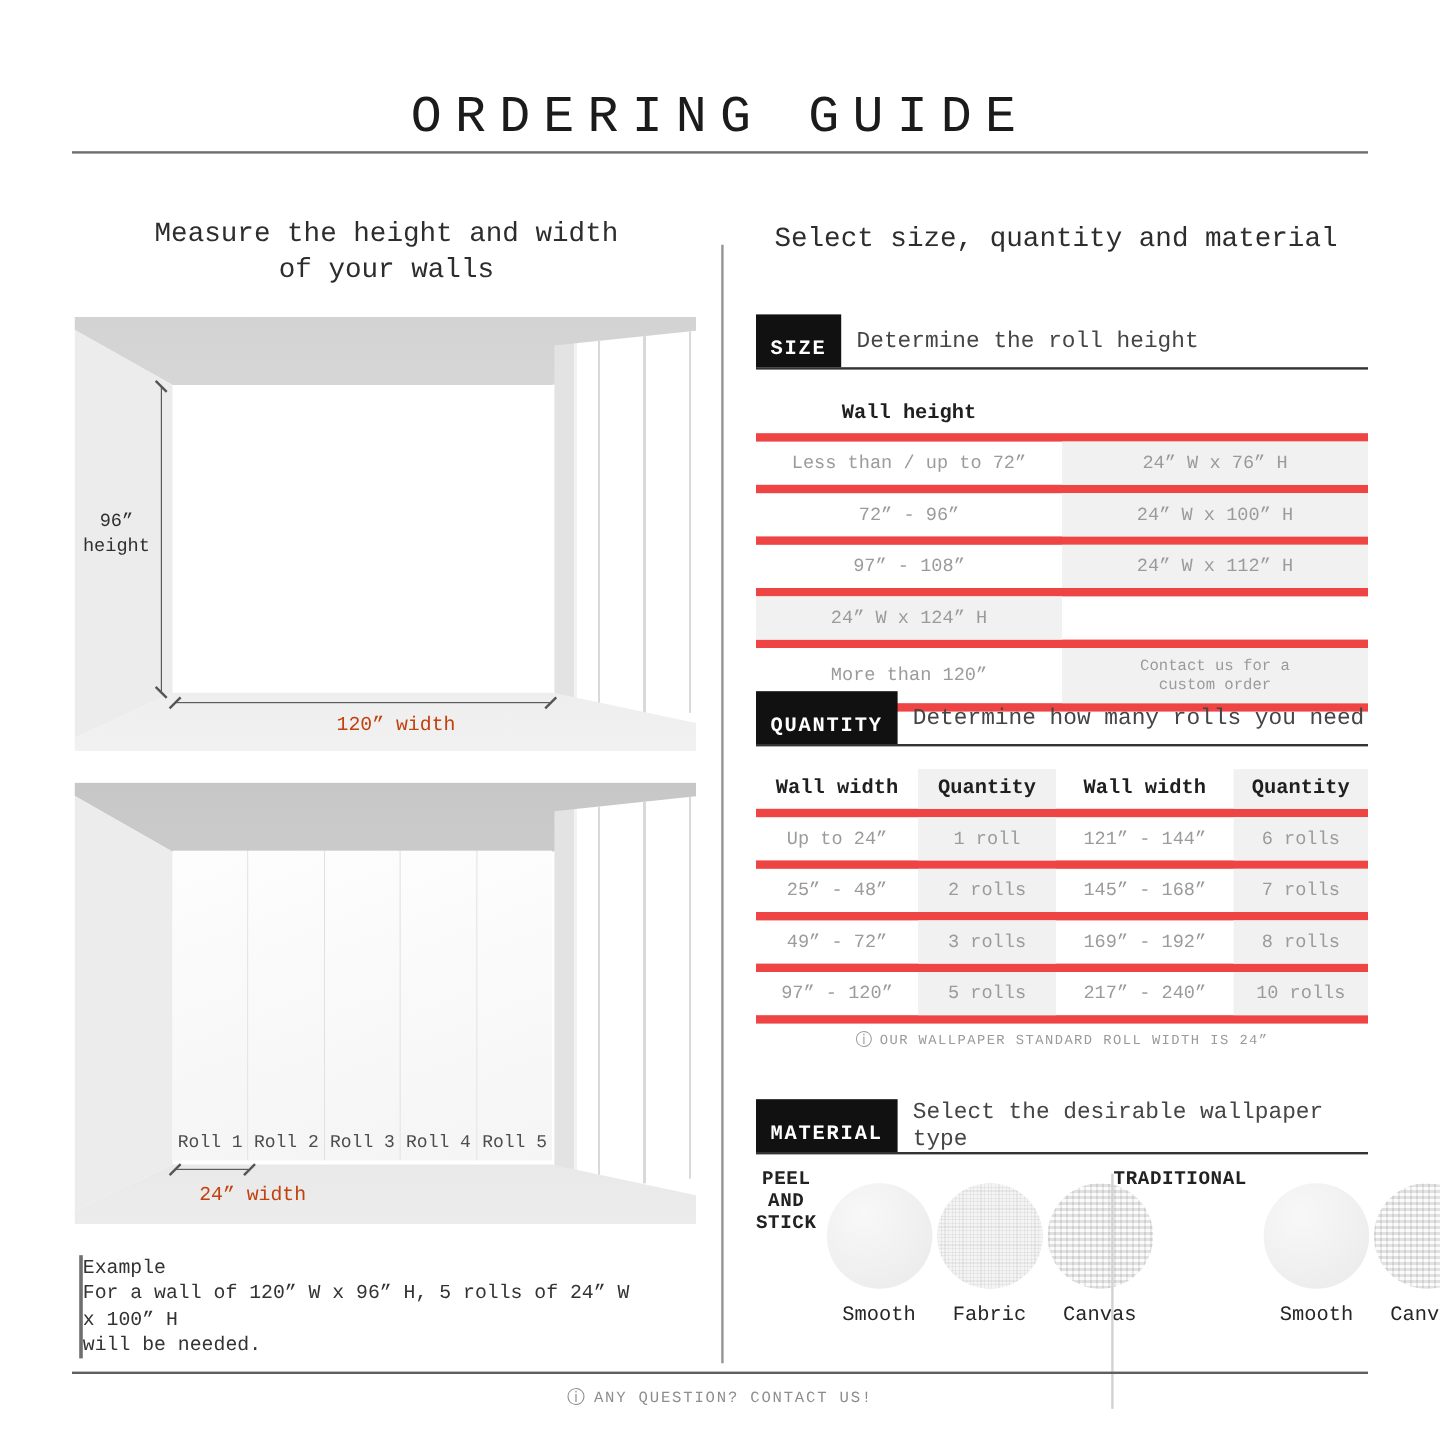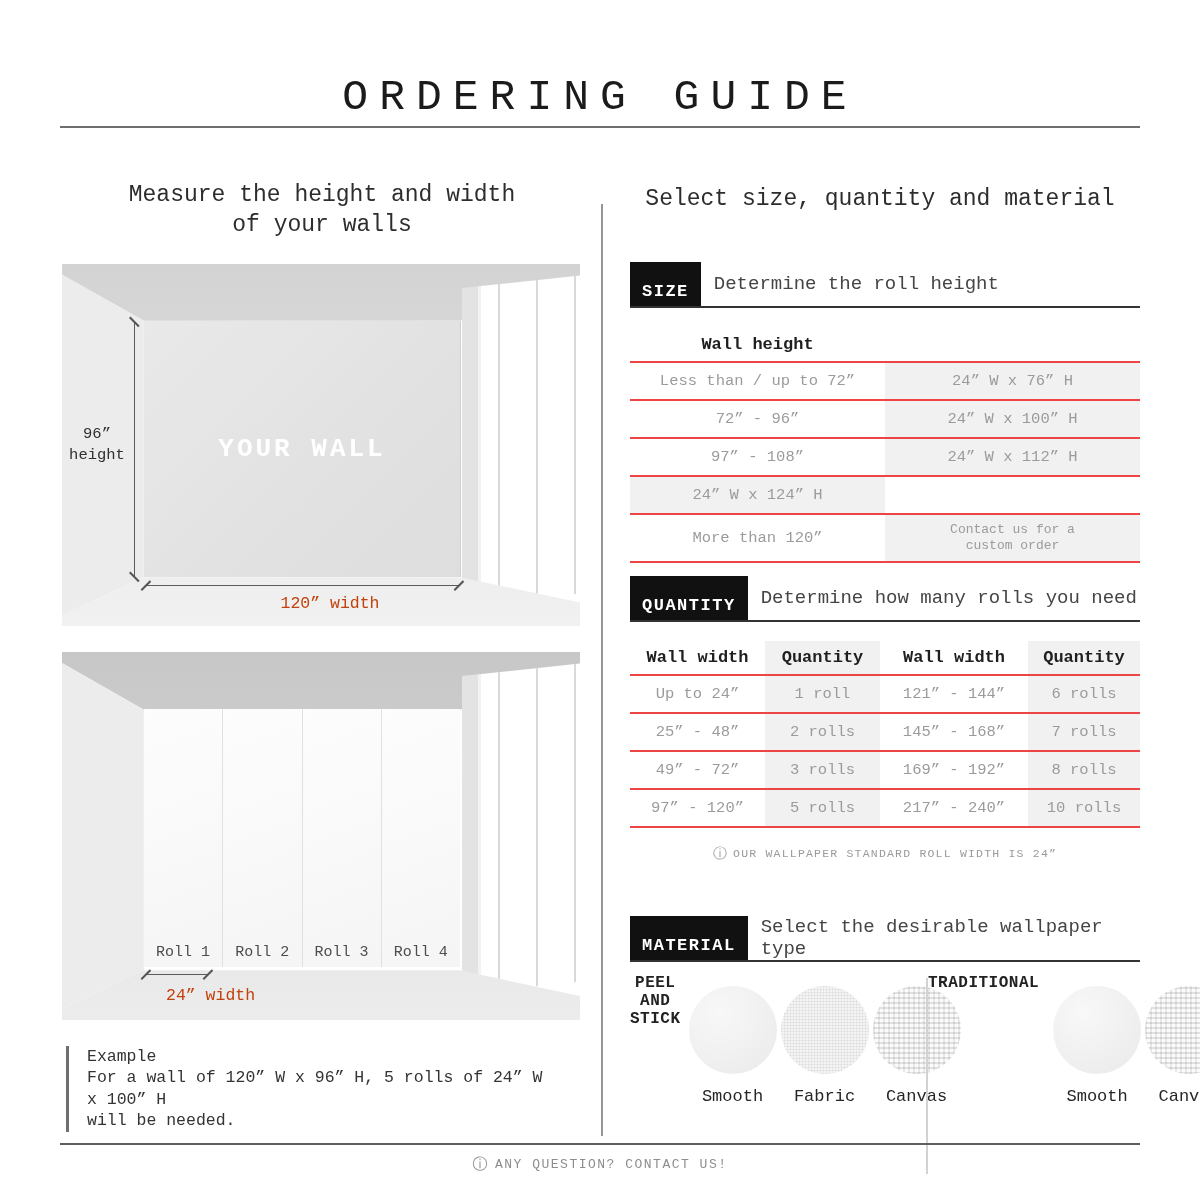--- a/index.html
+++ b/index.html
@@ -59,45 +59,45 @@
   .room1 .measure-h{left:84px;top:321px;width:312px;}
   .room2 .measure-h{left:84px;top:322px;width:61px;}
   .height-label{position:absolute;left:2px;top:160px;width:66px;text-align:center;
      font-size:15.5px;line-height:1.35;color:#303030;}
   .width-label{position:absolute;font-size:16.5px;color:#c2410c;margin-left:28px;}
   .room1 .width-label{left:84px;top:330px;width:312px;text-align:center;}
   .room2 .width-label{left:76px;top:334px;width:140px;text-align:left;}
 
   
   .example{position:absolute;left:66px;top:1046px;width:470px;border-left:3px solid #6f6f6f;
-     padding-left:18px;font-size:16.5px;line-height:1.3;color:#333;}
+     padding-left:0;font-size:16.5px;line-height:1.3;color:#333;}
 
   
   .section{position:absolute;left:630px;width:510px;}
   .sec-size{top:262px;} .sec-qty{top:576px;} .sec-mat{top:916px;}
   .sec-header{display:flex;align-items:center;border-bottom:2px solid #333;padding-bottom:0;}
   .badge{background:#111;color:#fff;font-size:17px;font-weight:700;letter-spacing:1.5px;
      padding:20px 12px 5px;}
   .subtitle{font-size:19px;color:#454545;margin-left:13px;}
 
   .tbl{margin-top:19px;}
-  .trow{display:flex;align-items:center;border-bottom:2px solid #ef4444;}
+  .trow{display:flex;align-items:center;border-bottom:7px solid #ef4444;}
   .c{display:flex;align-items:center;justify-content:center;text-align:center;height:100%;}
   .shade{background:#f1f1f1;}
   .thead .c{font-size:17px;font-weight:700;color:#1f1f1f;}
   .mut{font-size:15.5px;color:#9b9b9b;}
   .size-tbl .trow{height:36px;} .size-tbl .thead{height:34px;}
   .size-tbl .c1{width:255px;} .size-tbl .c2{width:255px;}
   .size-tbl .last{height:46px;}
   .contact{font-size:13px;line-height:1.25;max-width:170px;}
   .qty-tbl .trow{height:36px;} .qty-tbl .thead{height:33px;}
   .qty-tbl .q1{width:135px;} .qty-tbl .q2{width:115px;}
   .qty-tbl .q3{width:148px;} .qty-tbl .q4{width:112px;}
 
-  .note{margin-top:17px;text-align:center;font-size:11.5px;letter-spacing:1.2px;
+  .note{margin-top:5px;text-align:center;font-size:11.5px;letter-spacing:1.2px;
      color:#9a9a9a;}
   .note .info-icon{font-size:14px;margin-right:5px;vertical-align:-1px;}
 
   .groups{display:flex;margin-top:12px;}
   .group{display:flex;flex-direction:row;}
   .group-left{width:296px;}
   .group-right{flex:1;}
   .group-name{text-align:center;font-size:16px;font-weight:700;letter-spacing:.5px;color:#222;}
   .opts{display:flex;justify-content:space-between;margin-top:12px;padding:0 6px;}
   .group-right .opts{padding:0 12px;}
@@ -129,23 +129,20 @@
   <div class="left-heading">
     <div>Measure the height and width</div>
     <div>of your walls</div>
   </div>
 
   <div class="room room1">
     <div class="ceiling"></div>
     <div class="leftwall"></div>
     <div class="window"></div>
     <div class="floor"></div>
-    <div class="wall">
-      <span class="wall-text">YOUR WALL</span>
-    </div>
     <div class="measure-v"></div>
     <div class="height-label">
       <div>96”</div>
       <div>height</div>
     </div>
     <div class="measure-h"></div>
     <div class="width-label">120” width</div>
   </div>
 
   <div class="room room2">
@@ -159,20 +156,23 @@
       </div>
       <div class="panel">
         <span class="roll-label">Roll 2</span>
       </div>
       <div class="panel">
         <span class="roll-label">Roll 3</span>
       </div>
       <div class="panel">
         <span class="roll-label">Roll 4</span>
       </div>
+      <div class="panel">
+        <span class="roll-label">Roll 5</span>
+      </div>
     </div>
     <div class="measure-h"></div>
     <div class="width-label">24” width</div>
   </div>
 
   <div class="example">
     <div>Example</div>
     <div>For a wall of 120” W x 96” H, 5 rolls of 24” W x 100” H</div>
     <div>will be needed.</div>
   </div>

